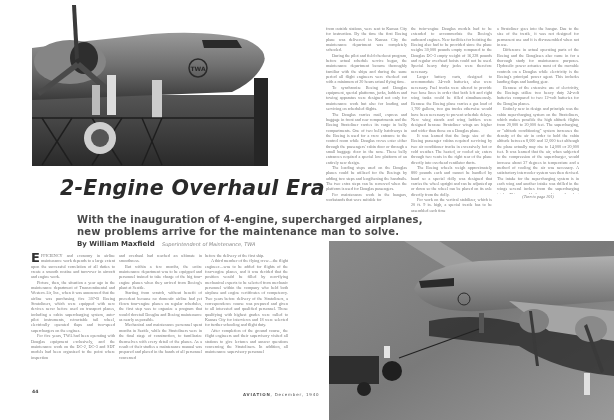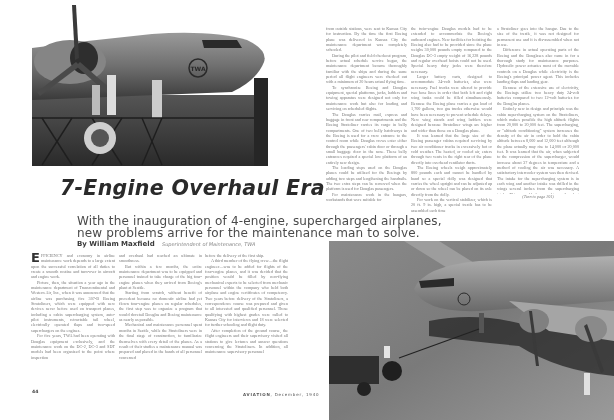--- a/index.html
+++ b/index.html
@@ -1,20 +1,20 @@
 <!DOCTYPE html>
 <html><head>
 <meta charset="utf-8">
 <style>
   html, body { margin:0; padding:0; }
   body { width:614px; height:420px; background:#fff; position:relative; overflow:hidden; font-family:"Liberation Serif", serif; color:#555; }
   .photo { position:absolute; overflow:hidden; }
   .photo svg { display:block; width:100%; height:100%; }
   .title { position:absolute; left:60px; top:176px; width:240px; font-family:"DejaVu Sans", sans-serif; font-weight:bold; font-style:italic; font-size:20.5px; letter-spacing:0.3px; color:#2a2a2a; white-space:nowrap; }
-  .subtitle { position:absolute; left:77px; font-family:"DejaVu Sans", sans-serif; font-weight:normal; font-size:12px; color:#4a4a4a; white-space:nowrap; letter-spacing:0.15px; }
+  .subtitle { position:absolute; left:77px; font-family:"DejaVu Sans", sans-serif; font-weight:bold; font-size:10px; color:#4a4a4a; white-space:nowrap; letter-spacing:0.15px; }
   .byline { position:absolute; left:77px; top:240px; font-family:"DejaVu Sans", sans-serif; font-weight:bold; font-size:7px; color:#3a3a3a;text-align:right; }
   .role { position:absolute; left:162px; top:241px; font-family:"DejaVu Sans", sans-serif; font-style:italic; font-size:5px; color:#888; }
   .col { position:absolute; font-size:4.2px; line-height:5.35px; color:#777; text-align:justify; }
   .col p { margin:0; text-indent:6px; }
   .col p.first { text-indent:0; }
   .dropcap { float:left; font-family:"DejaVu Sans", sans-serif; font-weight:bold; font-size:13px; line-height:10px; color:#333; margin:0 1px 0 0; }
   .footer { position:absolute; left:243px; top:392px; font-family:"DejaVu Sans", sans-serif; font-size:4px; color:#555; letter-spacing:0.8px; }
   .footer b { font-weight:bold; }
   .folio { position:absolute; left:32px; top:389px; font-family:"DejaVu Sans", sans-serif; font-weight:bold; font-size:4.5px; color:#444; }
   .turn { font-style:italic; text-align:center; text-indent:0 !important; }
@@ -67,21 +67,21 @@
       <line x1="130" y1="118" x2="110" y2="165"></line>
     </g>
 
     <circle cx="68" cy="138" r="16" fill="#d0d0d0"></circle>
     <circle cx="68" cy="138" r="9" fill="#555"></circle>
 
     <rect x="222" y="78" width="14" height="88" fill="#262626"></rect>
   </svg>
 </div>
 
-<div class="title">7-Engine Overhaul Era</div>
+<div class="title">2-Engine Overhaul Era</div>
 <div class="subtitle" style="top:214px;">With the inauguration of 4-engine, supercharged airplanes,</div>
 <div class="subtitle" style="top:226px;">new problems arrive for the maintenance man to solve.</div>
 <div class="byline">By William Maxfield</div>
 <div class="role">Superintendent of Maintenance, TWA</div>
 
 <div class="col" style="left:31px; top:253px; width:84px; height:115px; overflow:hidden;">
   <p class="first"><span class="dropcap">E</span><span>FFICIENCY and economy in airline maintenance work depends to a large extent upon the successful correlation of all duties to create a smooth routine and turn-over in aircraft and engine work.</span></p>
   <p>Picture, then, the situation a year ago in the maintenance department of Transcontinental and Western Air, Inc., when it was announced that the airline was purchasing five 307-B Boeing Stratoliners, which were equipped with new devices never before used on transport planes, including a cabin supercharging system, auto-pilot instruments, retractable tail wheel, electrically operated flaps and two-speed superchargers on the engines.</p>
   <p>For five years, TWA had been operating with Douglas equipment exclusively, and the maintenance work on the DC-2, DC-3 and SDT models had been organized to the point where inspection</p>
 </div>

